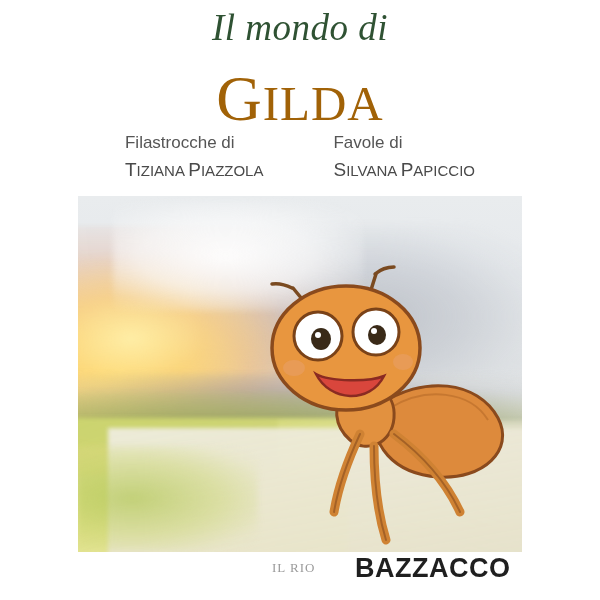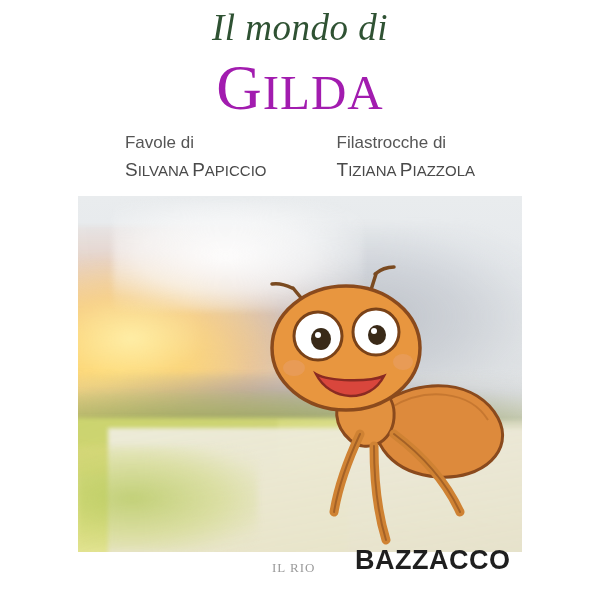--- a/index.html
+++ b/index.html
@@ -37,23 +37,23 @@
     font-style: italic;
     font-size: 37px;
     color: #2f5233;
     margin-top: 8px;
     letter-spacing: 0.5px;
     line-height: 1.1;
   }
   .title-name {
     font-family: "Liberation Serif", serif;
     font-size: 63px;
-    color: #a21caf;
+    color: #a16207;
     line-height: 1.05;
-    margin-top: 6px;
+    margin-top: 17px;
     letter-spacing: 1px;
   }
   .title-name .cap {
     font-size: 63px;
   }
   .title-name .small {
     font-size: 49px;
   }
 
   
@@ -265,46 +265,46 @@
     left: 272px;
     bottom: 8px;
     font-family: "Liberation Serif", serif;
     font-size: 13px;
     letter-spacing: 1px;
     color: #9a9a9a;
   }
   .publisher-name {
     position: absolute;
     left: 355px;
-    bottom: 8px;
+    bottom: 0;
     font-family: "Liberation Sans", sans-serif;
     font-weight: bold;
     font-size: 27px;
     letter-spacing: 0.5px;
     color: #1f1f1f;
   }
 </style>
 </head>
 <body>
 
 <div class="cover">
 
   <div class="title-block">
     <div class="title-main">Il mondo di</div>
     <div class="title-name"><span class="cap">G</span><span class="small">ILDA</span></div>
   </div>
 
   <div class="authors">
     <div class="author-col">
+      <div class="author-role">Filastrocche di</div>
+      <div class="author-name"><span>T</span><span class="sc">IZIANA </span><span>P</span><span class="sc">IAZZOLA</span></div>
+    </div>
+    <div class="author-col">
       <div class="author-role">Favole di</div>
       <div class="author-name"><span>S</span><span class="sc">ILVANA </span><span>P</span><span class="sc">APICCIO</span></div>
-    </div>
-    <div class="author-col">
-      <div class="author-role">Filastrocche di</div>
-      <div class="author-name"><span>T</span><span class="sc">IZIANA </span><span>P</span><span class="sc">IAZZOLA</span></div>
     </div>
   </div>
 
   <div class="art">
     <div class="sky"></div>
     <div class="cloud-grey"></div>
     <div class="sunglow"></div>
     <div class="sunglow2"></div>
     <div class="cloud-white"></div>
     <div class="hill-dark"></div>

